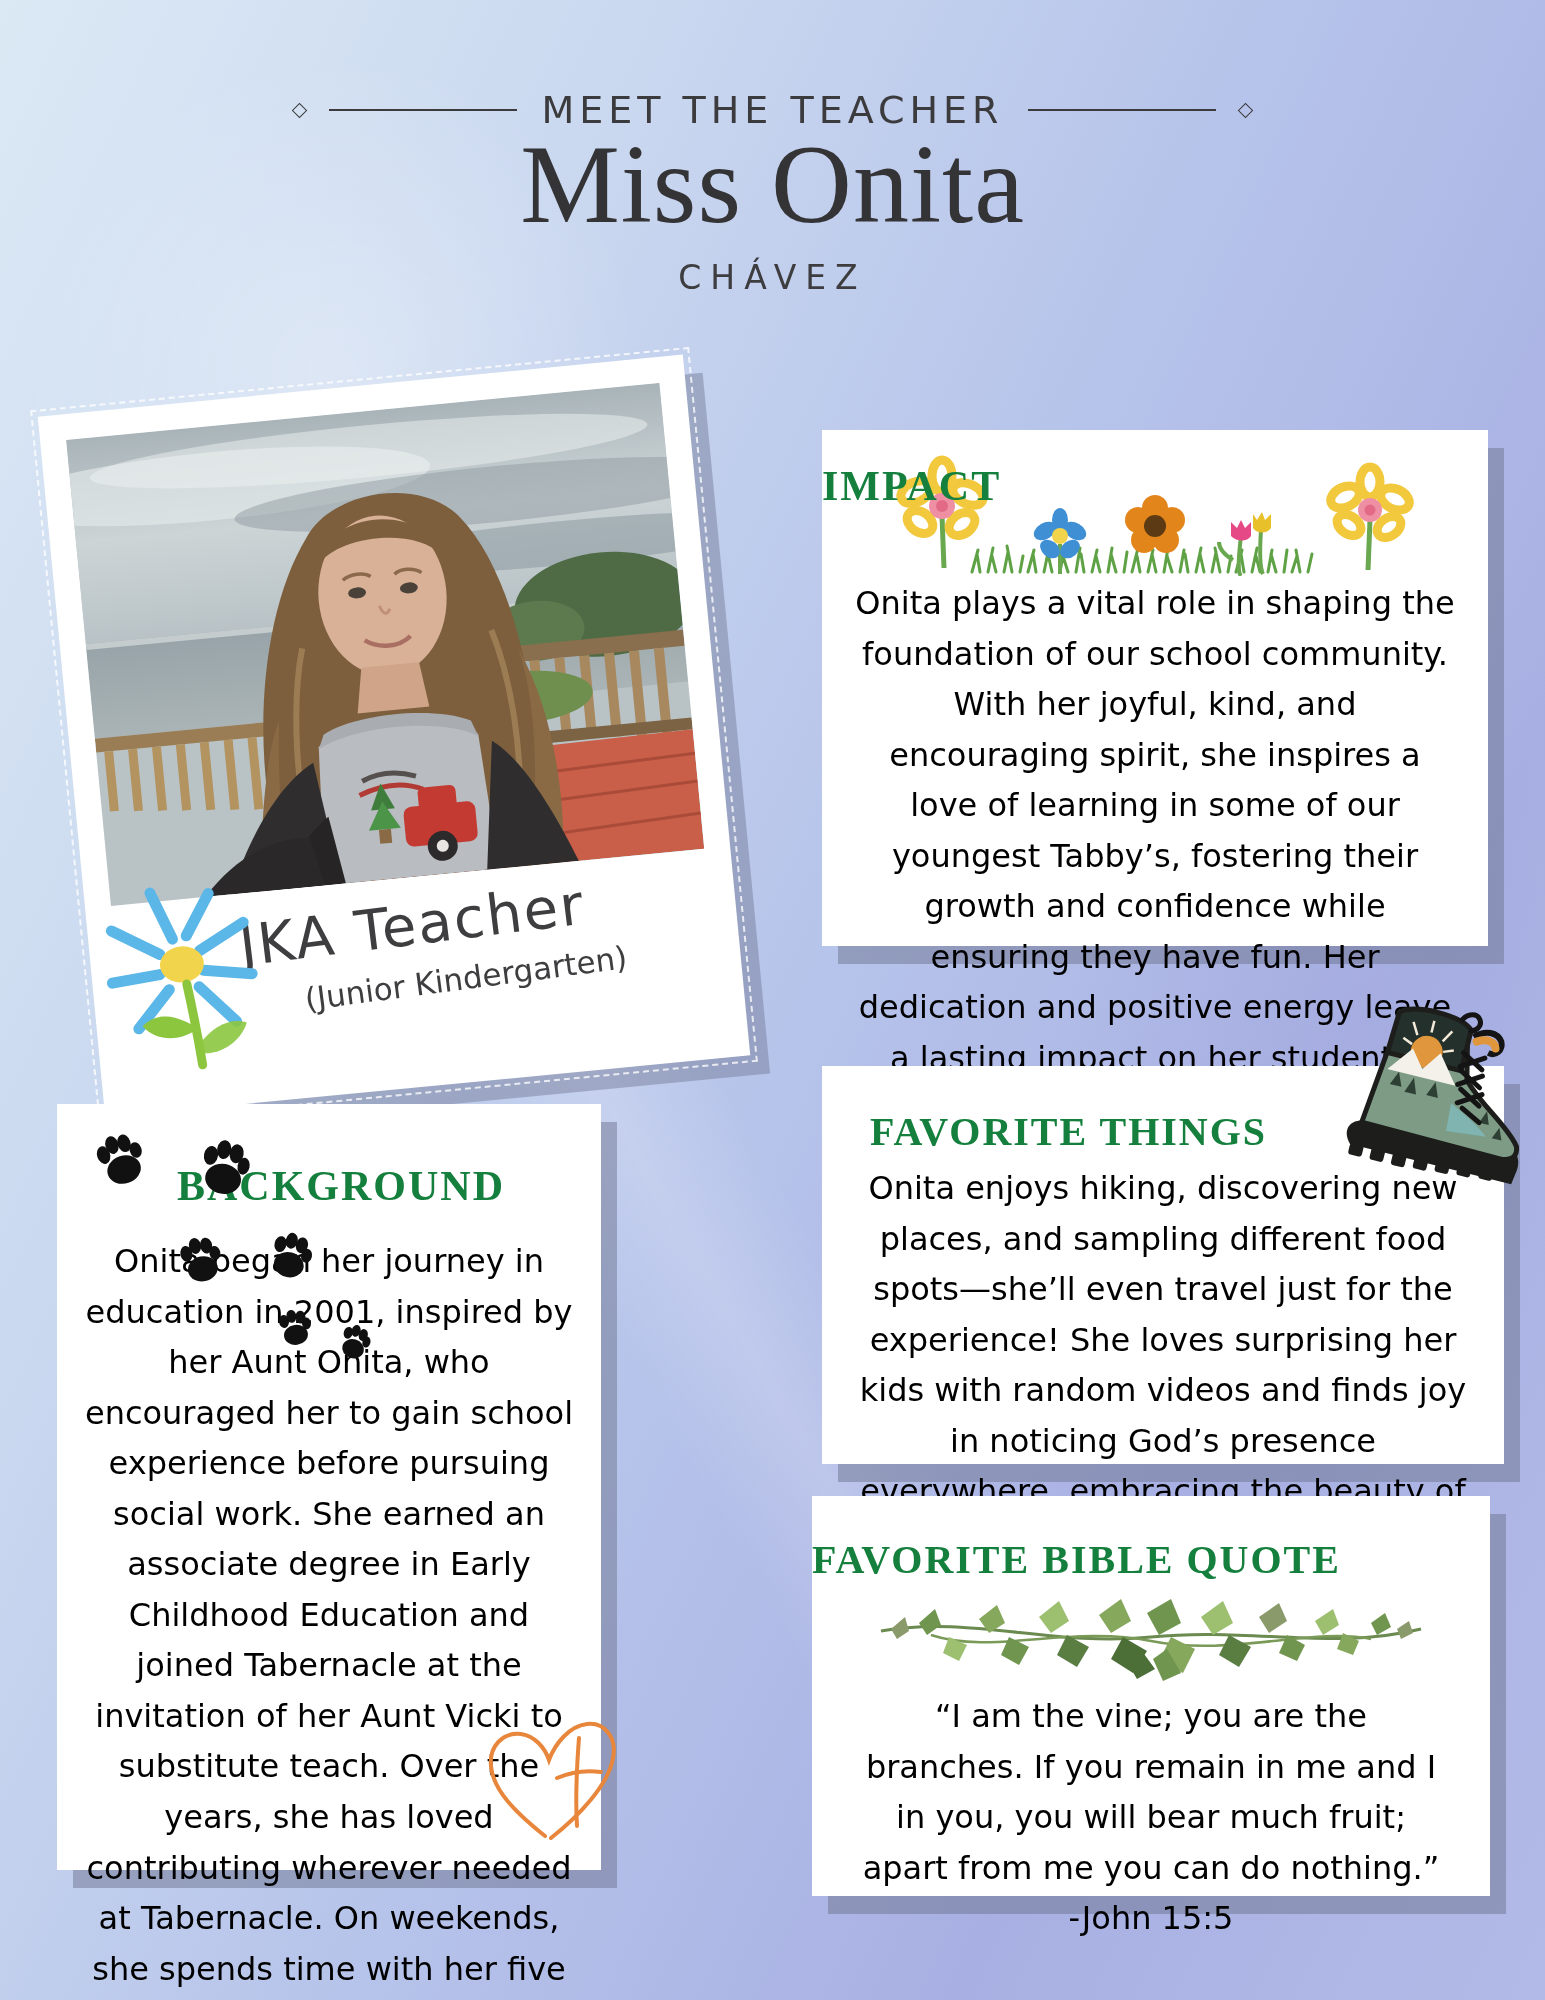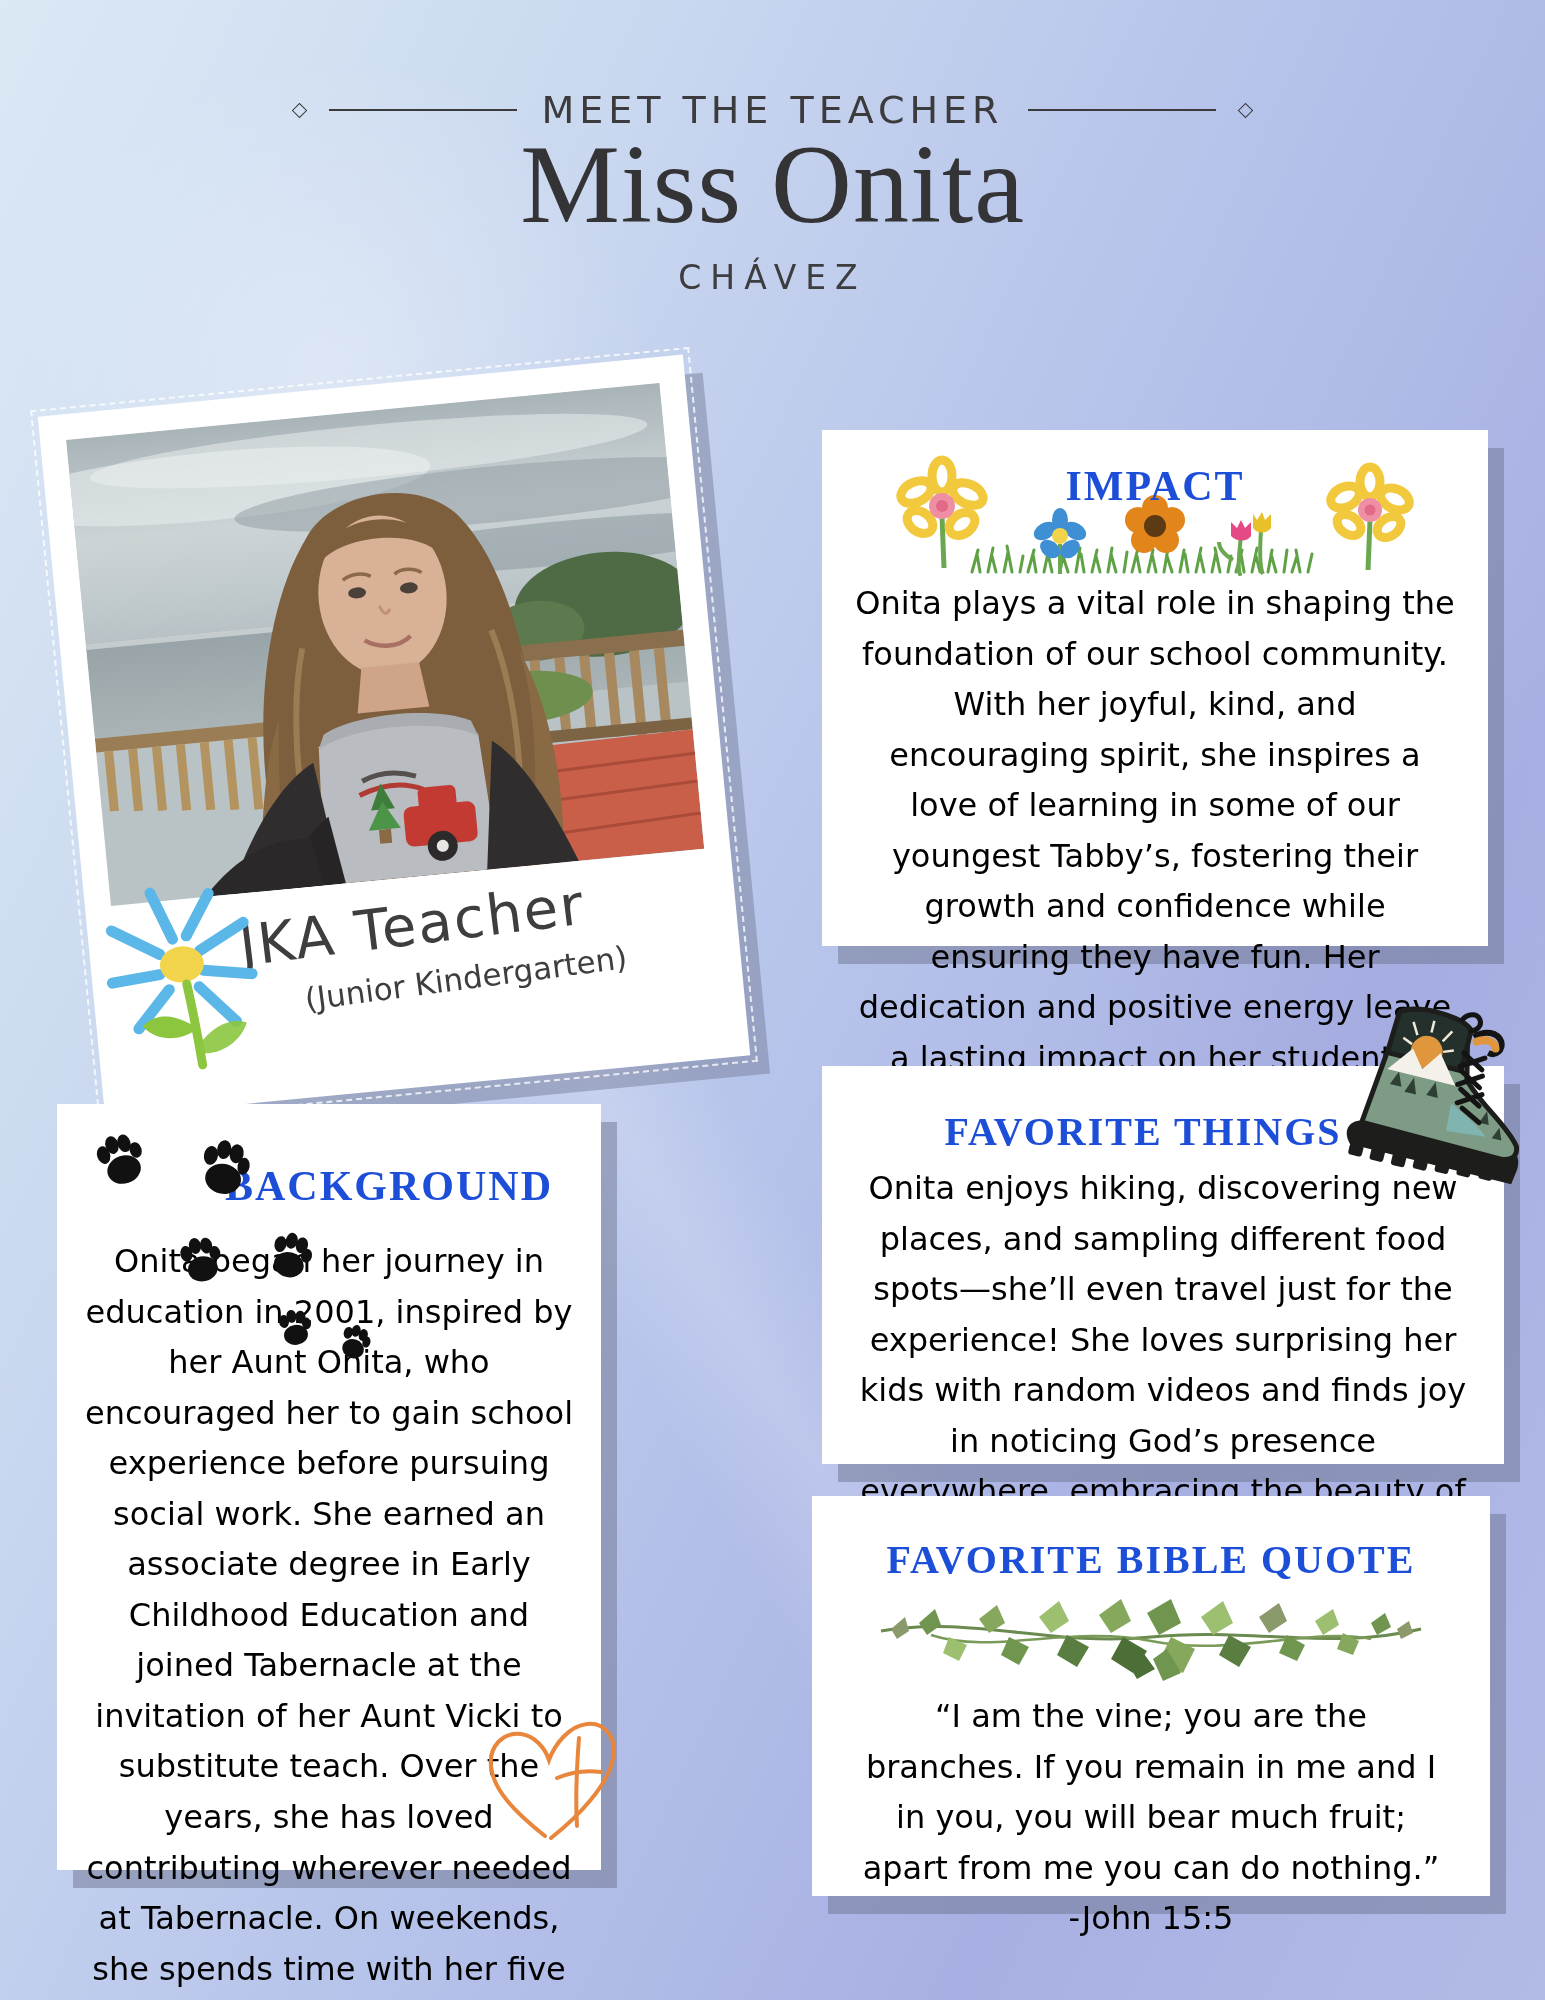--- a/index.html
+++ b/index.html
@@ -41,22 +41,21 @@
   }
 
   
   .card{
     position:absolute;background:#ffffff;
     box-shadow:16px 18px 0 rgba(106,112,140,0.48);
     color:#58595c;
   }
   .card-title{
     font-family:"Liberation Serif",serif;
-    font-weight:bold;font-size:42px;letter-spacing:2px;color:#1d4ed8;
-    text-align:center;
+    font-weight:bold;font-size:42px;letter-spacing:2px;color:#15803d;
   }
   .card-body{
     font-size:32px;line-height:1.58;text-align:center;color:#000000;
   }
 
   
   .impact{left:822px;top:430px;width:666px;height:516px;padding:0;}
   .impact-head{position:relative;height:132px;margin-top:14px;}
   .impact-head .card-title{position:absolute;left:0;right:0;top:18px;z-index:2;}
   .impact-flowers{position:absolute;left:0;top:0;width:100%;height:132px;}

